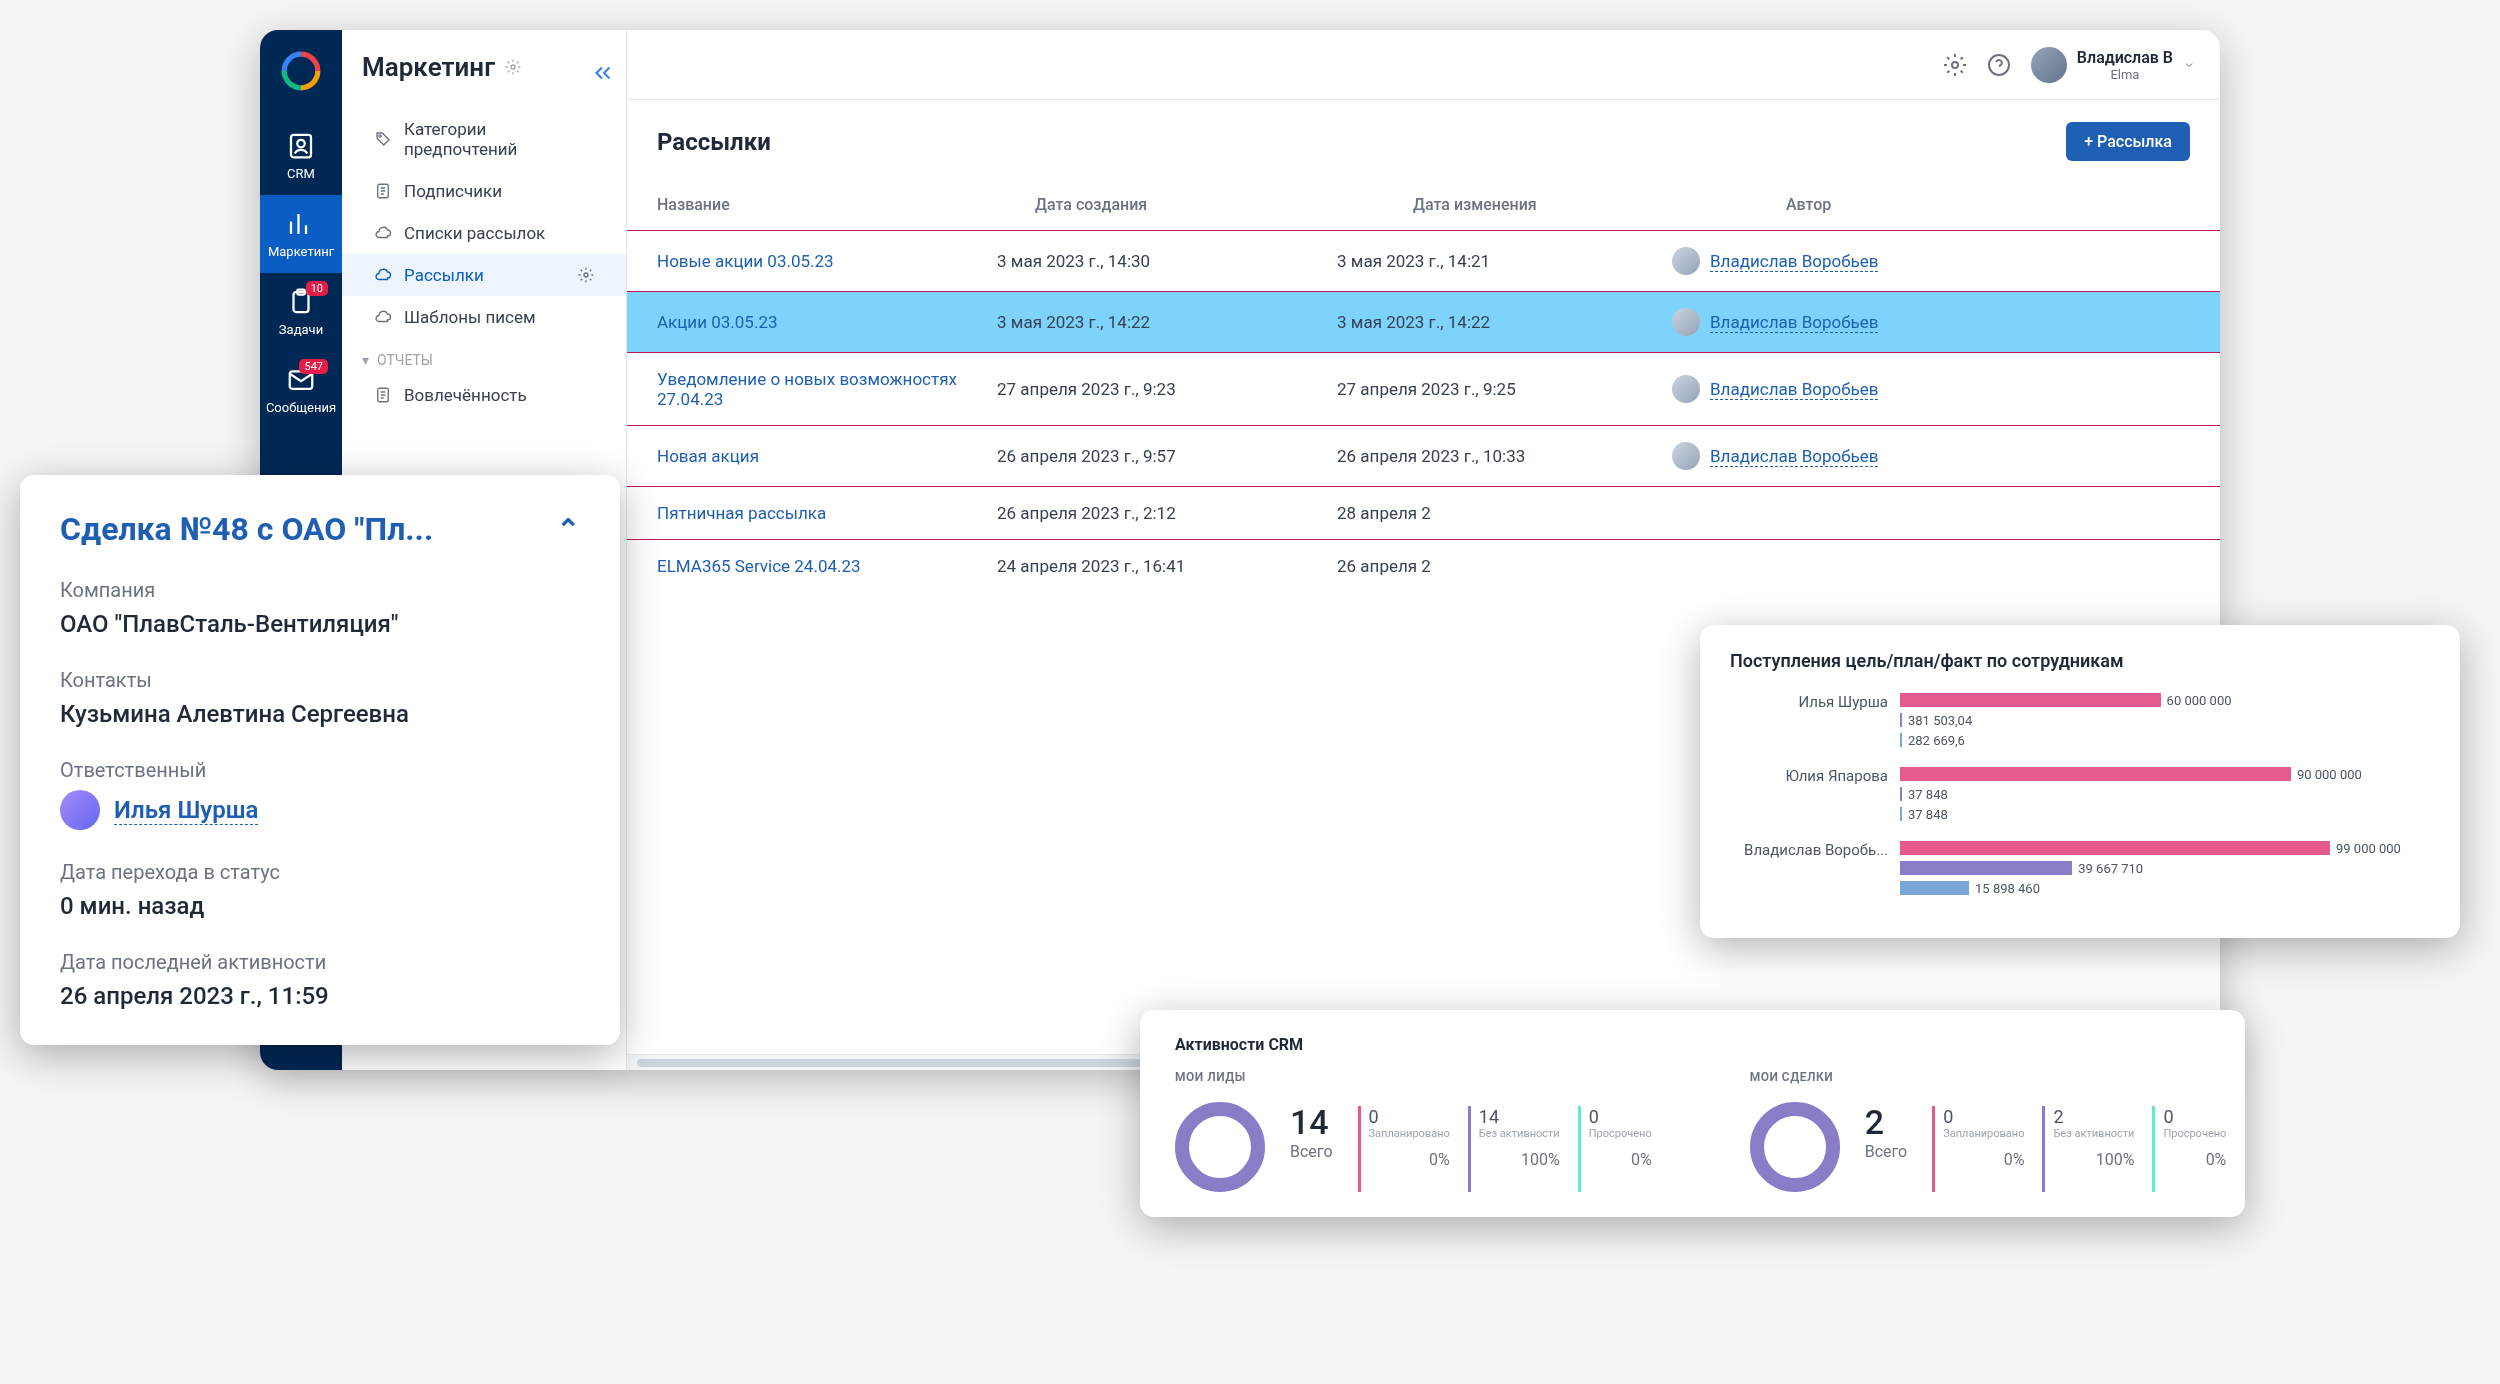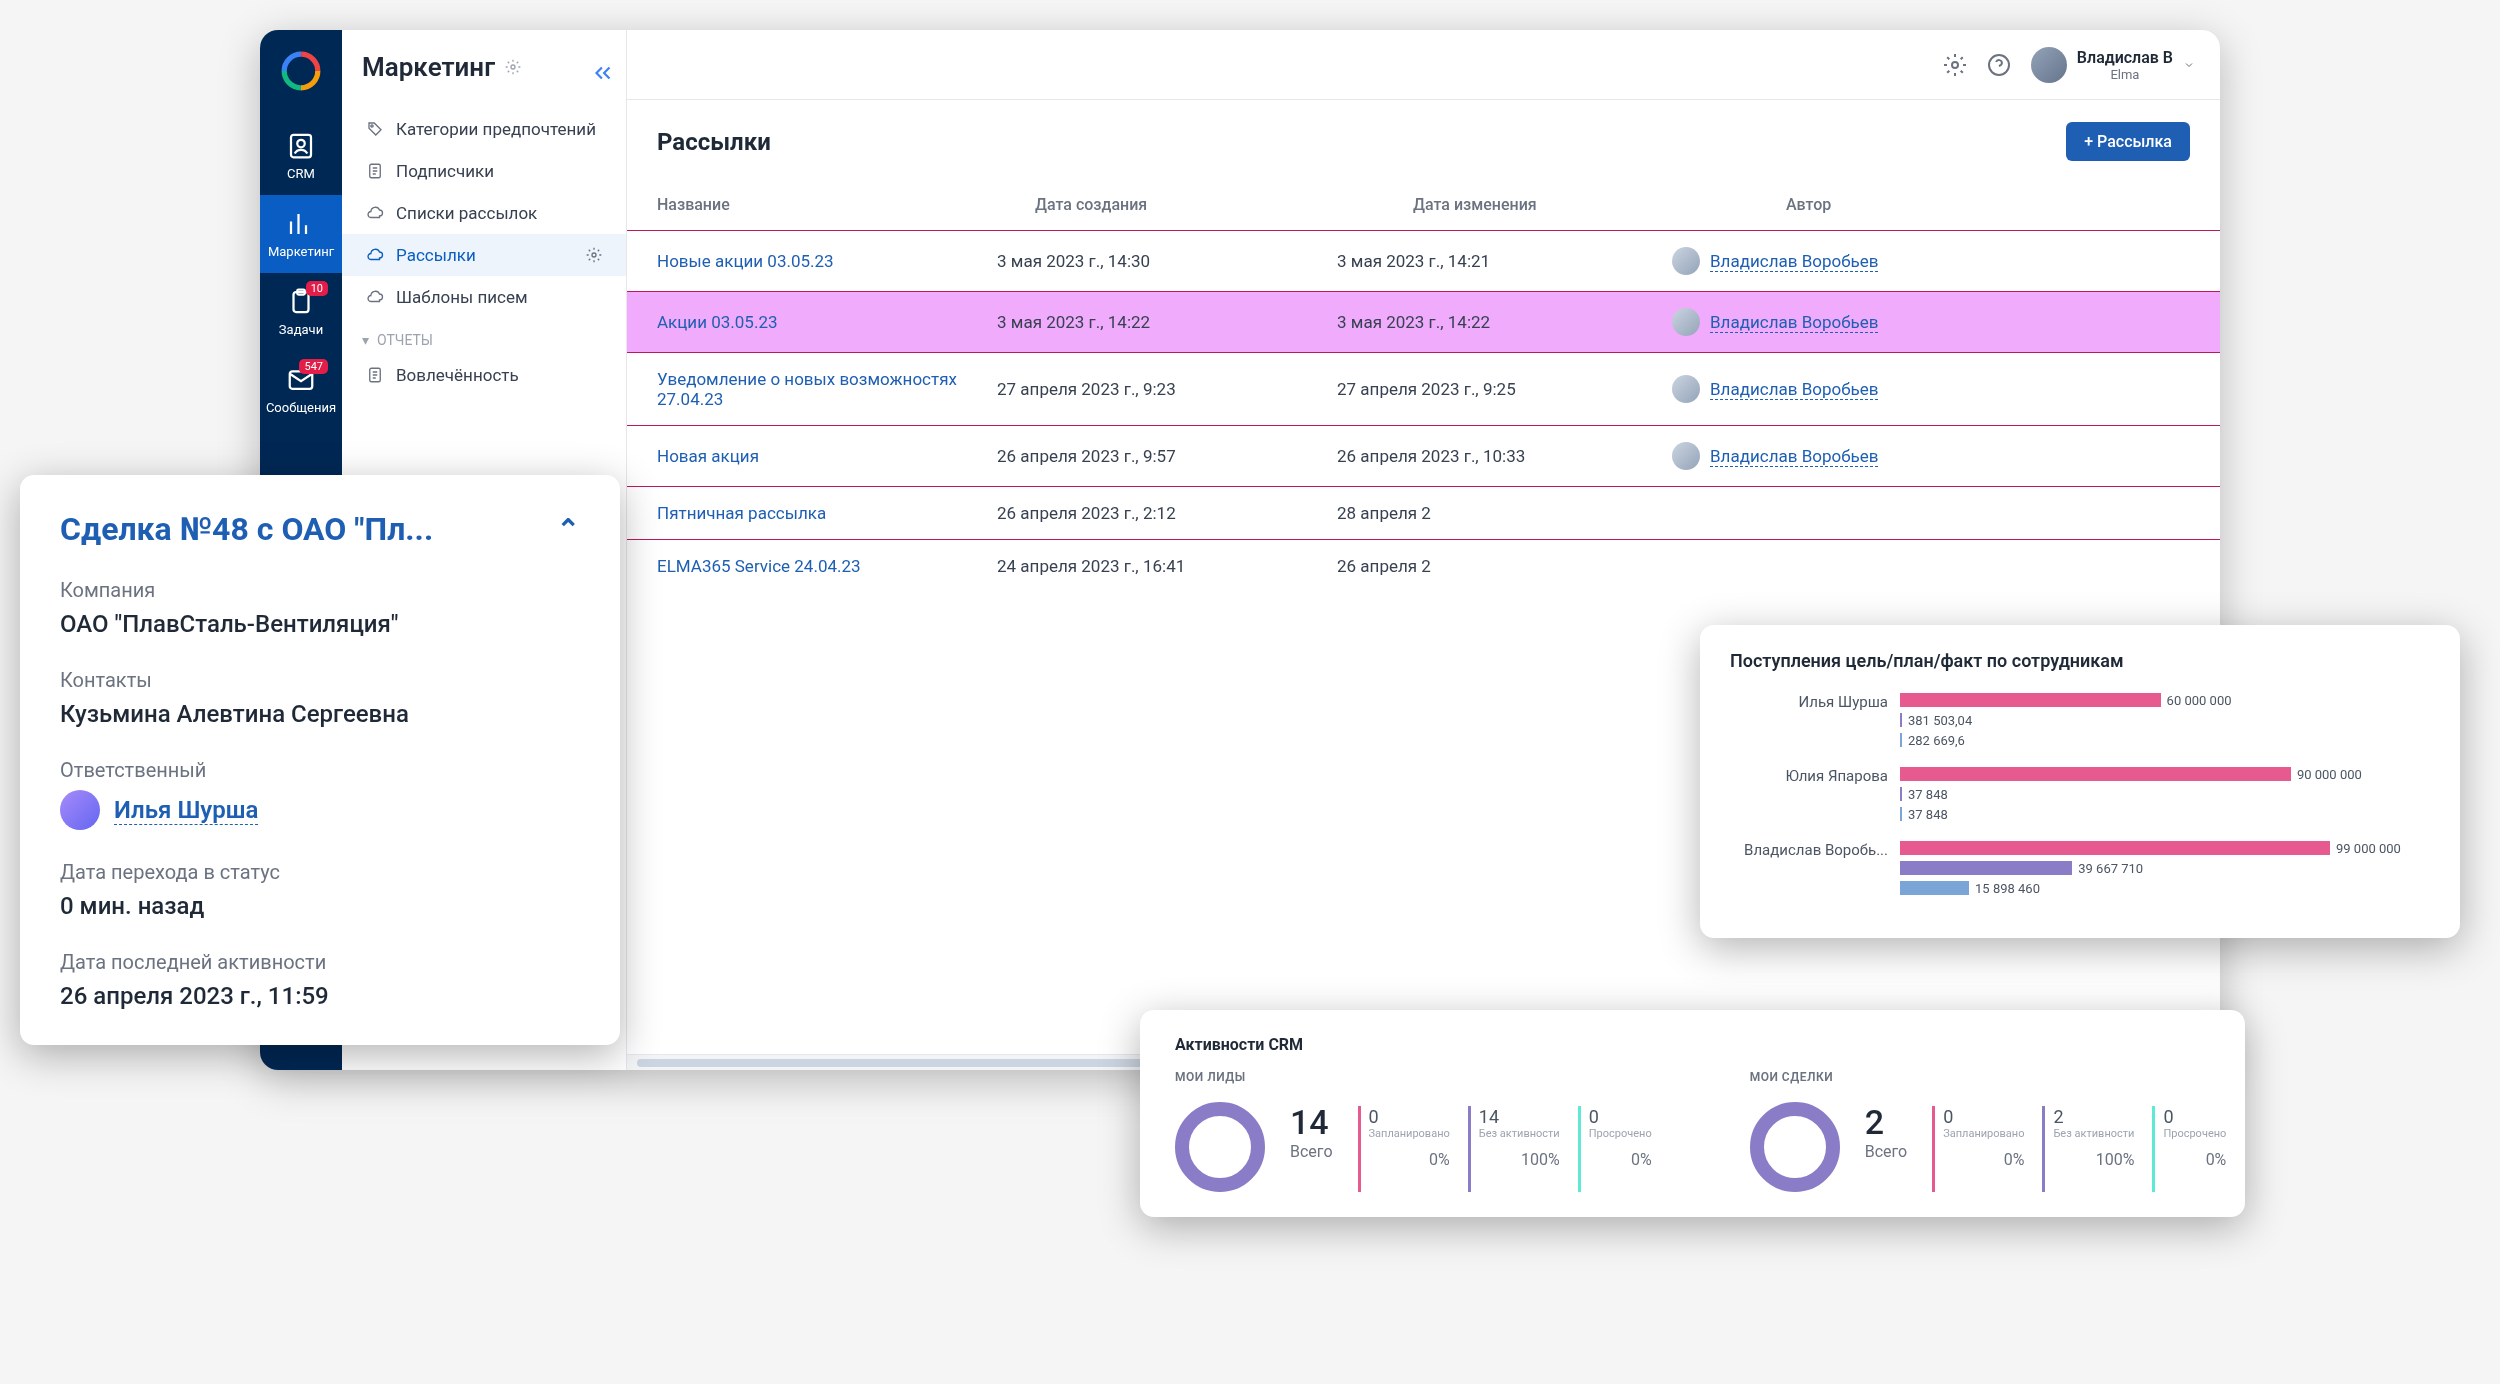--- a/index.html
+++ b/index.html
@@ -75,21 +75,21 @@
   position: absolute;
   top: 30px; right: 10px;
   width: 26px; height: 26px;
   color: #3b82f6;
   cursor: pointer;
 }
 .menu-list { padding: 8px 0; }
 .menu-item {
   display: flex;
   align-items: center;
-  padding: 11px 24px;
+  padding: 11px 32px;
   font-size: 17px;
   color: #374151;
   cursor: pointer;
   gap: 12px;
 }
 .menu-item.active { background: #eef4fc; color: #0a5dc2; }
 .menu-item .item-gear { margin-left: auto; color: #6b7280; }
 .menu-icon { width: 18px; height: 18px; color: #6b7280; flex-shrink: 0; }
 .menu-item.active .menu-icon { color: #0a5dc2; }
 .menu-group {
@@ -141,21 +141,21 @@
 
 .table { width: 100%; }
 .table-head, .table-row {
   display: grid;
   grid-template-columns: 340px 340px 335px 1fr;
   padding: 16px 30px;
   align-items: center;
 }
 .table-head { color: #6b7280; font-size: 16px; font-weight: 500; gap: 38px; }
 .table-row { border-top: 1px solid #be185d; font-size: 17px; color: #374151; }
-.table-row.hover { background: #f0abfc; }
+.table-row.hover { background: #7dd3fc; }
 .row-name { color: #1e5fb3; cursor: pointer; }
 .author-cell { display: flex; align-items: center; gap: 10px; }
 .author-avatar { width: 28px; height: 28px; border-radius: 50%; background: linear-gradient(135deg,#cbd5e1,#94a3b8); }
 .author-name { color: #1e5fb3; border-bottom: 1px dashed #1e5fb3; cursor: pointer; }
 
 
 .scrollbar-track {
   height: 16px;
   background: #f3f4f6;
   border-top: 1px solid #e5e7eb;

